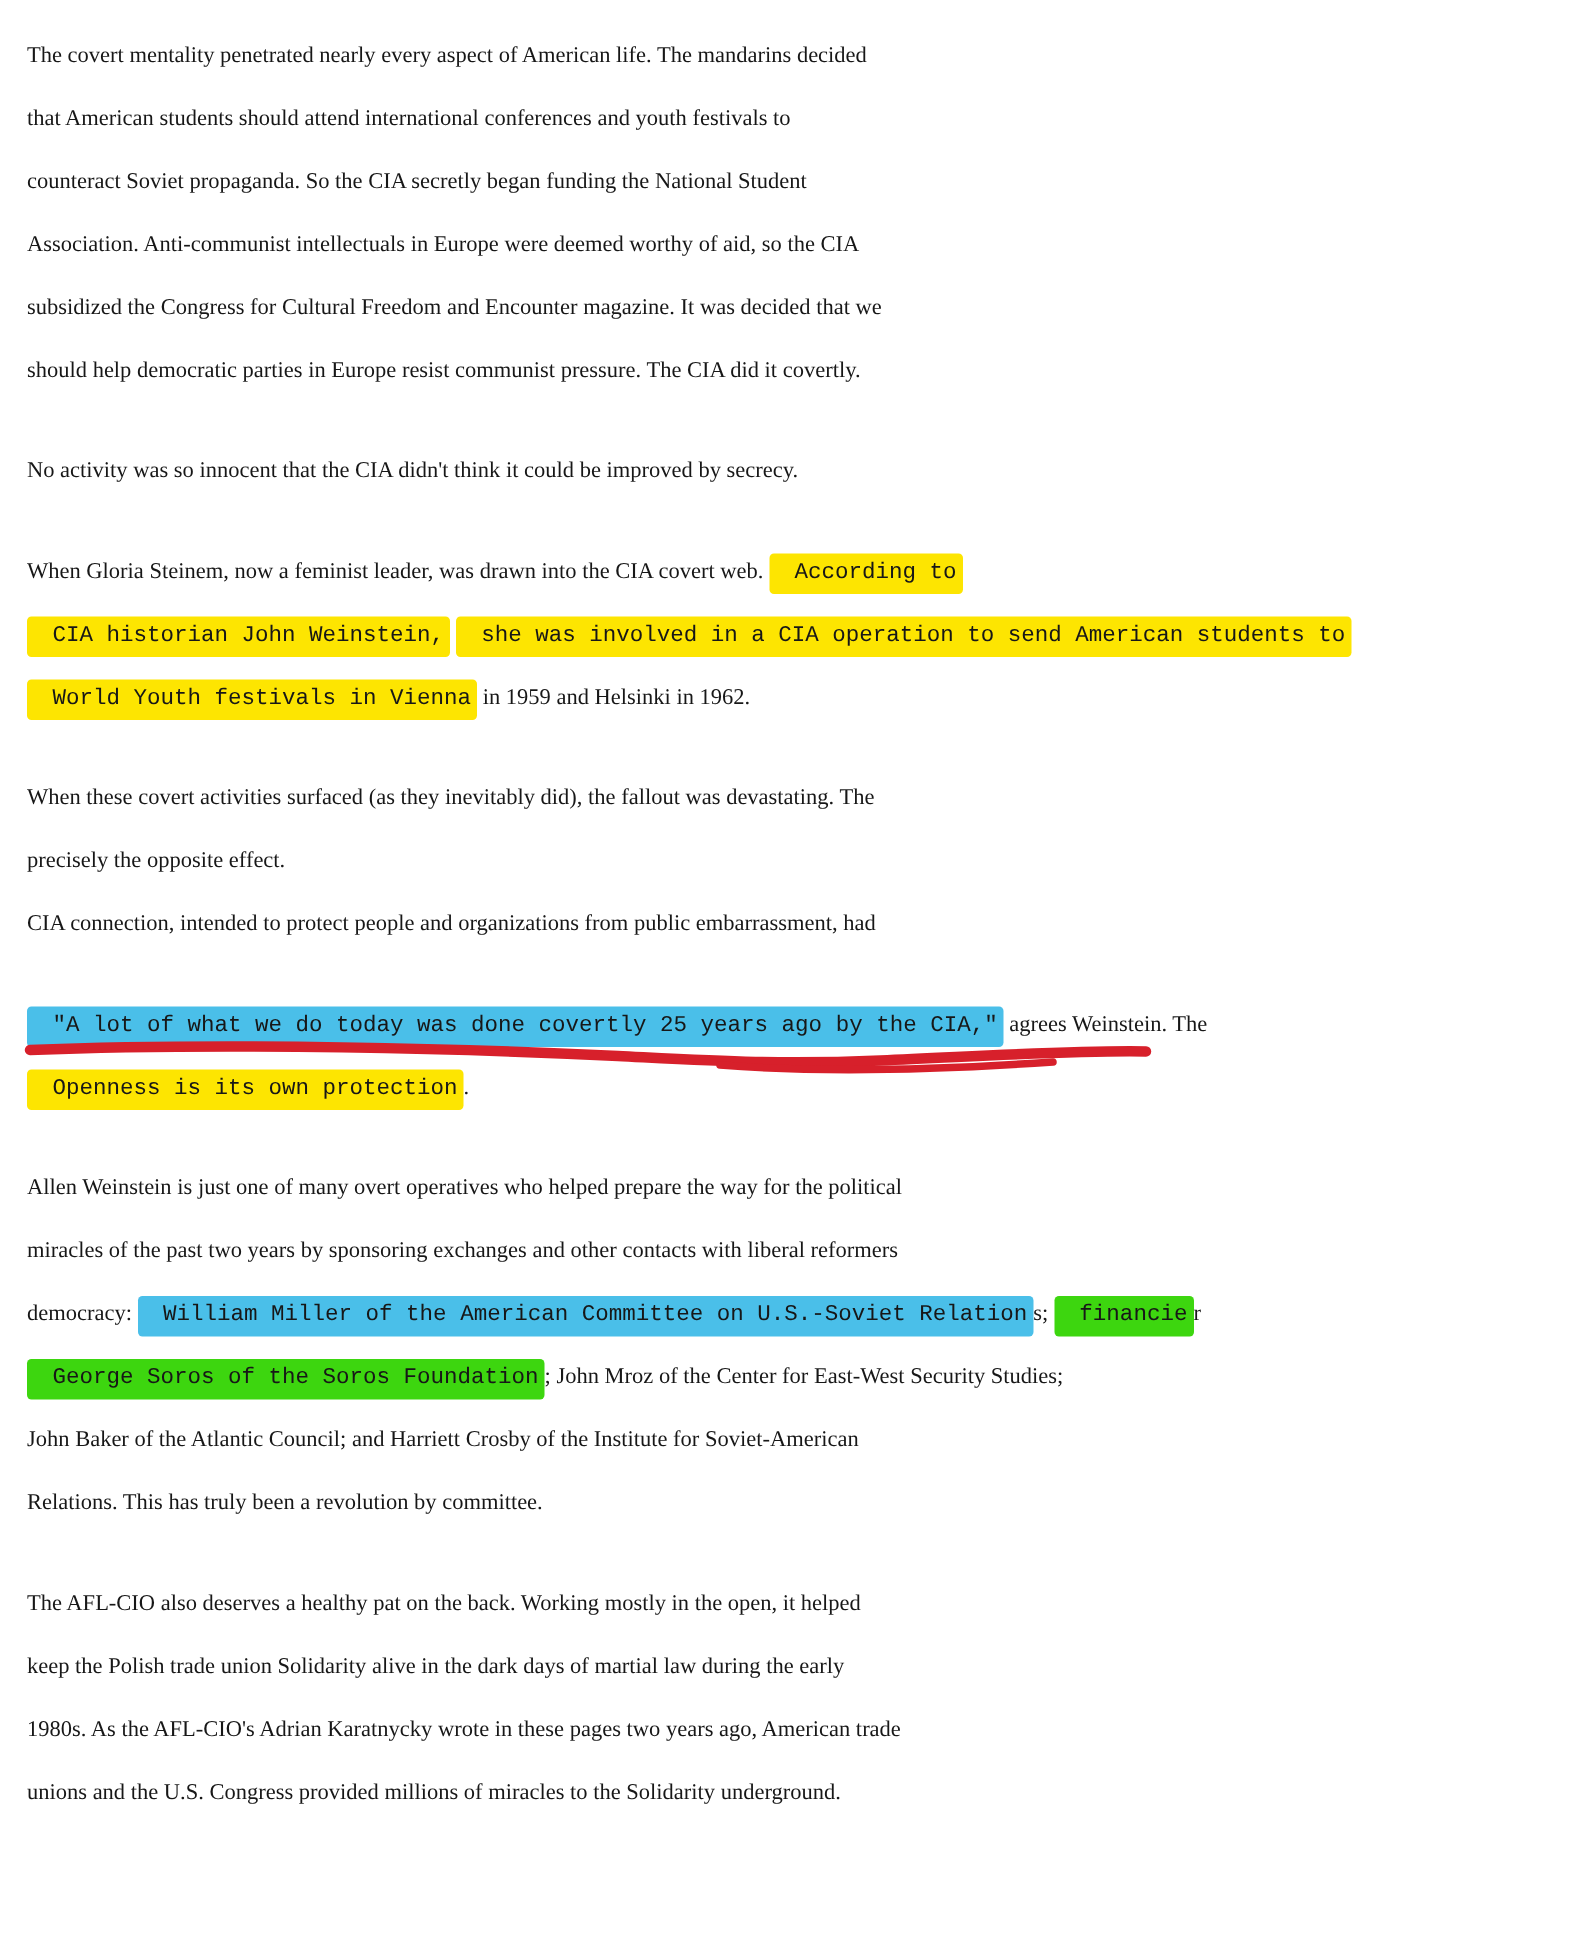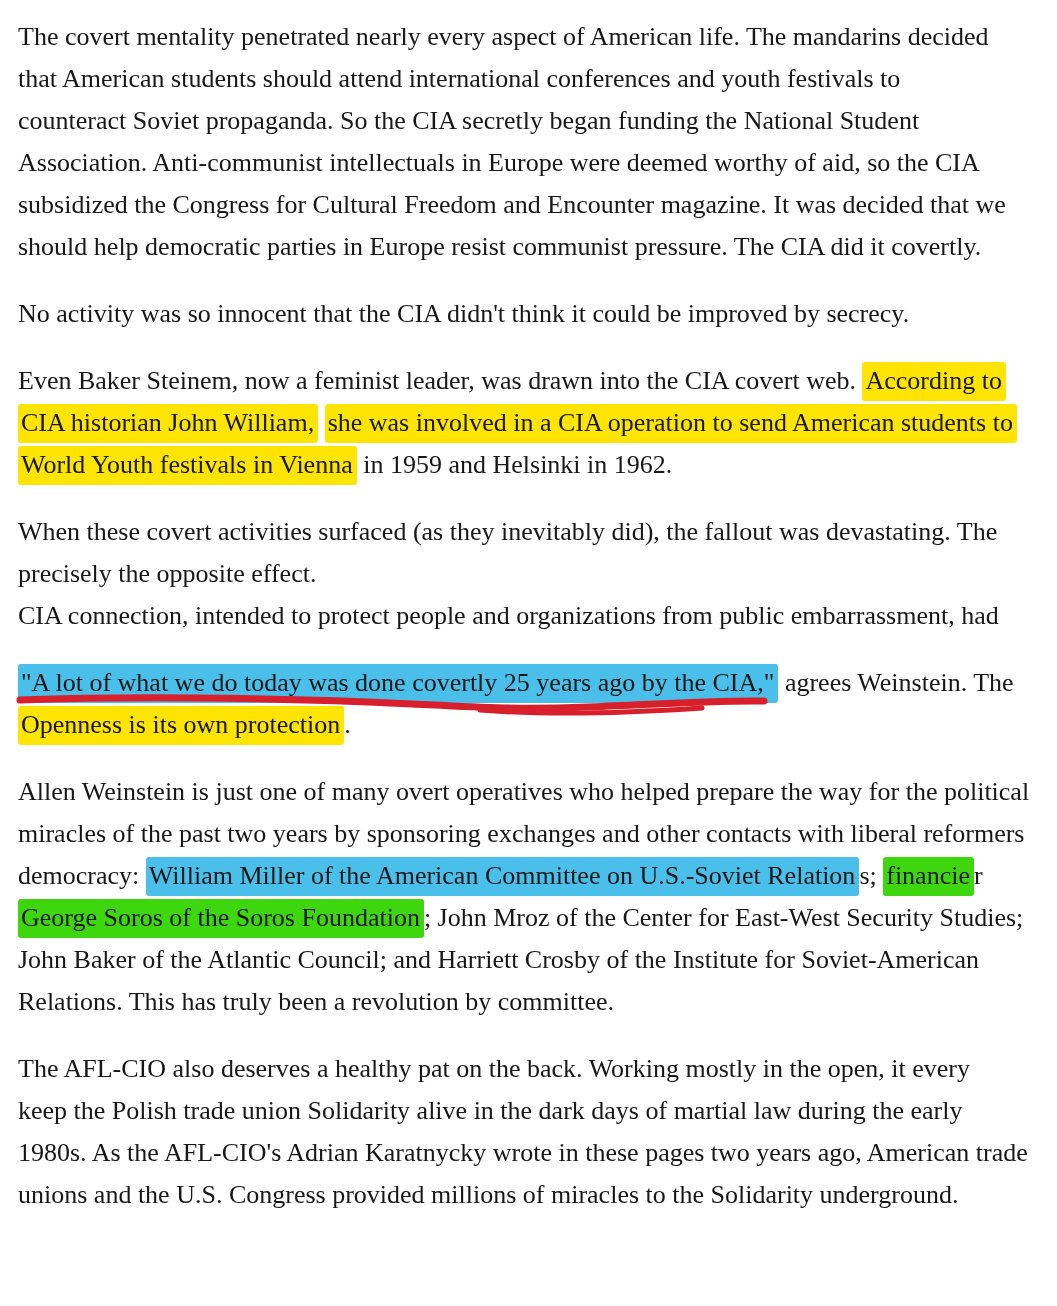--- a/index.html
+++ b/index.html
@@ -12,29 +12,30 @@
     min-height: 1306px;
     font-family: "Liberation Serif", "DejaVu Serif", serif;
     color: var(--text-color, #171717);
   }
   main[data-name="article-body"] {
     padding: 16px 12px 20px 18px;
   }
   .para { margin: 0 0 25px 0; }
   .line {
     white-space: pre;
-    font-size: 26px;
+    font-size: 15px;
     line-height: 42px;
     height: 42px;
     position: relative;
   }
   .seg { background: transparent; }
   .hl {
     border-radius: 3px;
-    padding: 4px 4px 6px 3px;
+    padding: 4px 4px 6px 17px;
+    font-family: Liberation Mono, monospace;
   }
   .hl-yellow { background: var(--highlight-yellow, #fde501); }
   .hl-blue   { background: var(--highlight-blue, #4abfe9); }
   .hl-green  { background: var(--highlight-green, #3dd60f); text-align: center; }
   .underline-wrap {
     position: absolute;
     left: -6px;
     top: 30px;
     pointer-events: none;
   }
@@ -49,22 +50,22 @@
       <div class="line" data-name="text-line"><span class="seg" data-name="text-segment">that American students should attend international conferences and youth festivals to</span></div>
       <div class="line" data-name="text-line"><span class="seg" data-name="text-segment">counteract Soviet propaganda. So the CIA secretly began funding the National Student</span></div>
       <div class="line" data-name="text-line"><span class="seg" data-name="text-segment">Association. Anti-communist intellectuals in Europe were deemed worthy of aid, so the CIA</span></div>
       <div class="line" data-name="text-line"><span class="seg" data-name="text-segment">subsidized the Congress for Cultural Freedom and Encounter magazine. It was decided that we</span></div>
       <div class="line" data-name="text-line"><span class="seg" data-name="text-segment">should help democratic parties in Europe resist communist pressure. The CIA did it covertly.</span></div>
     </div>
     <div class="para" data-name="paragraph">
       <div class="line" data-name="text-line"><span class="seg" data-name="text-segment">No activity was so innocent that the CIA didn't think it could be improved by secrecy.</span></div>
     </div>
     <div class="para" data-name="paragraph">
-      <div class="line" data-name="text-line"><span class="seg" data-name="text-segment">Even Baker Steinem, now a feminist leader, was drawn into the CIA covert web. </span><span class="hl hl-yellow" data-name="yellow-highlight-text">According to</span></div>
-      <div class="line" data-name="text-line"><span class="hl hl-yellow" data-name="yellow-highlight-text">CIA historian John William,</span><span class="seg" data-name="text-segment"> </span><span class="hl hl-yellow" data-name="yellow-highlight-text">she was involved in a CIA operation to send American students to</span></div>
+      <div class="line" data-name="text-line"><span class="seg" data-name="text-segment">When Gloria Steinem, now a feminist leader, was drawn into the CIA covert web. </span><span class="hl hl-yellow" data-name="yellow-highlight-text">According to</span></div>
+      <div class="line" data-name="text-line"><span class="hl hl-yellow" data-name="yellow-highlight-text">CIA historian John Weinstein,</span><span class="seg" data-name="text-segment"> </span><span class="hl hl-yellow" data-name="yellow-highlight-text">she was involved in a CIA operation to send American students to</span></div>
       <div class="line" data-name="text-line"><span class="hl hl-yellow" data-name="yellow-highlight-text">World Youth festivals in Vienna</span><span class="seg" data-name="text-segment"> in 1959 and Helsinki in 1962.</span></div>
     </div>
     <div class="para" data-name="paragraph">
       <div class="line" data-name="text-line"><span class="seg" data-name="text-segment">When these covert activities surfaced (as they inevitably did), the fallout was devastating. The</span></div>
       <div class="line" data-name="text-line"><span class="seg" data-name="text-segment">precisely the opposite effect.</span></div>
       <div class="line" data-name="text-line"><span class="seg" data-name="text-segment">CIA connection, intended to protect people and organizations from public embarrassment, had</span></div>
     </div>
     <div class="para" data-name="paragraph">
       <div class="line" data-name="text-line"><span class="hl hl-blue" data-name="blue-highlight-text">"A lot of what we do today was done covertly 25 years ago by the CIA,"</span><span class="seg" data-name="text-segment"> agrees Weinstein. The</span><span class="underline-wrap" data-name="red-underline-annotation"><svg width="762" height="27" viewBox="0 0 762 27">
             <path d="M8,8 C140,3 300,7 400,12 C460,15 505,18 575,15 C645,12 708,8 752,9" fill="none" stroke="var(--annotation-red)" stroke-width="7" stroke-linecap="round"></path>
@@ -74,18 +75,18 @@
     </div>
     <div class="para" data-name="paragraph">
       <div class="line" data-name="text-line"><span class="seg" data-name="text-segment">Allen Weinstein is just one of many overt operatives who helped prepare the way for the political</span></div>
       <div class="line" data-name="text-line"><span class="seg" data-name="text-segment">miracles of the past two years by sponsoring exchanges and other contacts with liberal reformers</span></div>
       <div class="line" data-name="text-line"><span class="seg" data-name="text-segment">democracy: </span><span class="hl hl-blue" data-name="blue-highlight-text">William Miller of the American Committee on U.S.-Soviet Relation</span><span class="seg" data-name="text-segment">s; </span><span class="hl hl-green" data-name="green-highlight-text">financie</span><span class="seg" data-name="text-segment">r</span></div>
       <div class="line" data-name="text-line"><span class="hl hl-green" data-name="green-highlight-text">George Soros of the Soros Foundation</span><span class="seg" data-name="text-segment">; John Mroz of the Center for East-West Security Studies;</span></div>
       <div class="line" data-name="text-line"><span class="seg" data-name="text-segment">John Baker of the Atlantic Council; and Harriett Crosby of the Institute for Soviet-American</span></div>
       <div class="line" data-name="text-line"><span class="seg" data-name="text-segment">Relations. This has truly been a revolution by committee.</span></div>
     </div>
     <div class="para" data-name="paragraph">
-      <div class="line" data-name="text-line"><span class="seg" data-name="text-segment">The AFL-CIO also deserves a healthy pat on the back. Working mostly in the open, it every</span></div>
+      <div class="line" data-name="text-line"><span class="seg" data-name="text-segment">The AFL-CIO also deserves a healthy pat on the back. Working mostly in the open, it helped</span></div>
       <div class="line" data-name="text-line"><span class="seg" data-name="text-segment">keep the Polish trade union Solidarity alive in the dark days of martial law during the early</span></div>
       <div class="line" data-name="text-line"><span class="seg" data-name="text-segment">1980s. As the AFL-CIO's Adrian Karatnycky wrote in these pages two years ago, American trade</span></div>
       <div class="line" data-name="text-line"><span class="seg" data-name="text-segment">unions and the U.S. Congress provided millions of miracles to the Solidarity underground.</span></div>
     </div>
   </main>
 
 </body></html>

